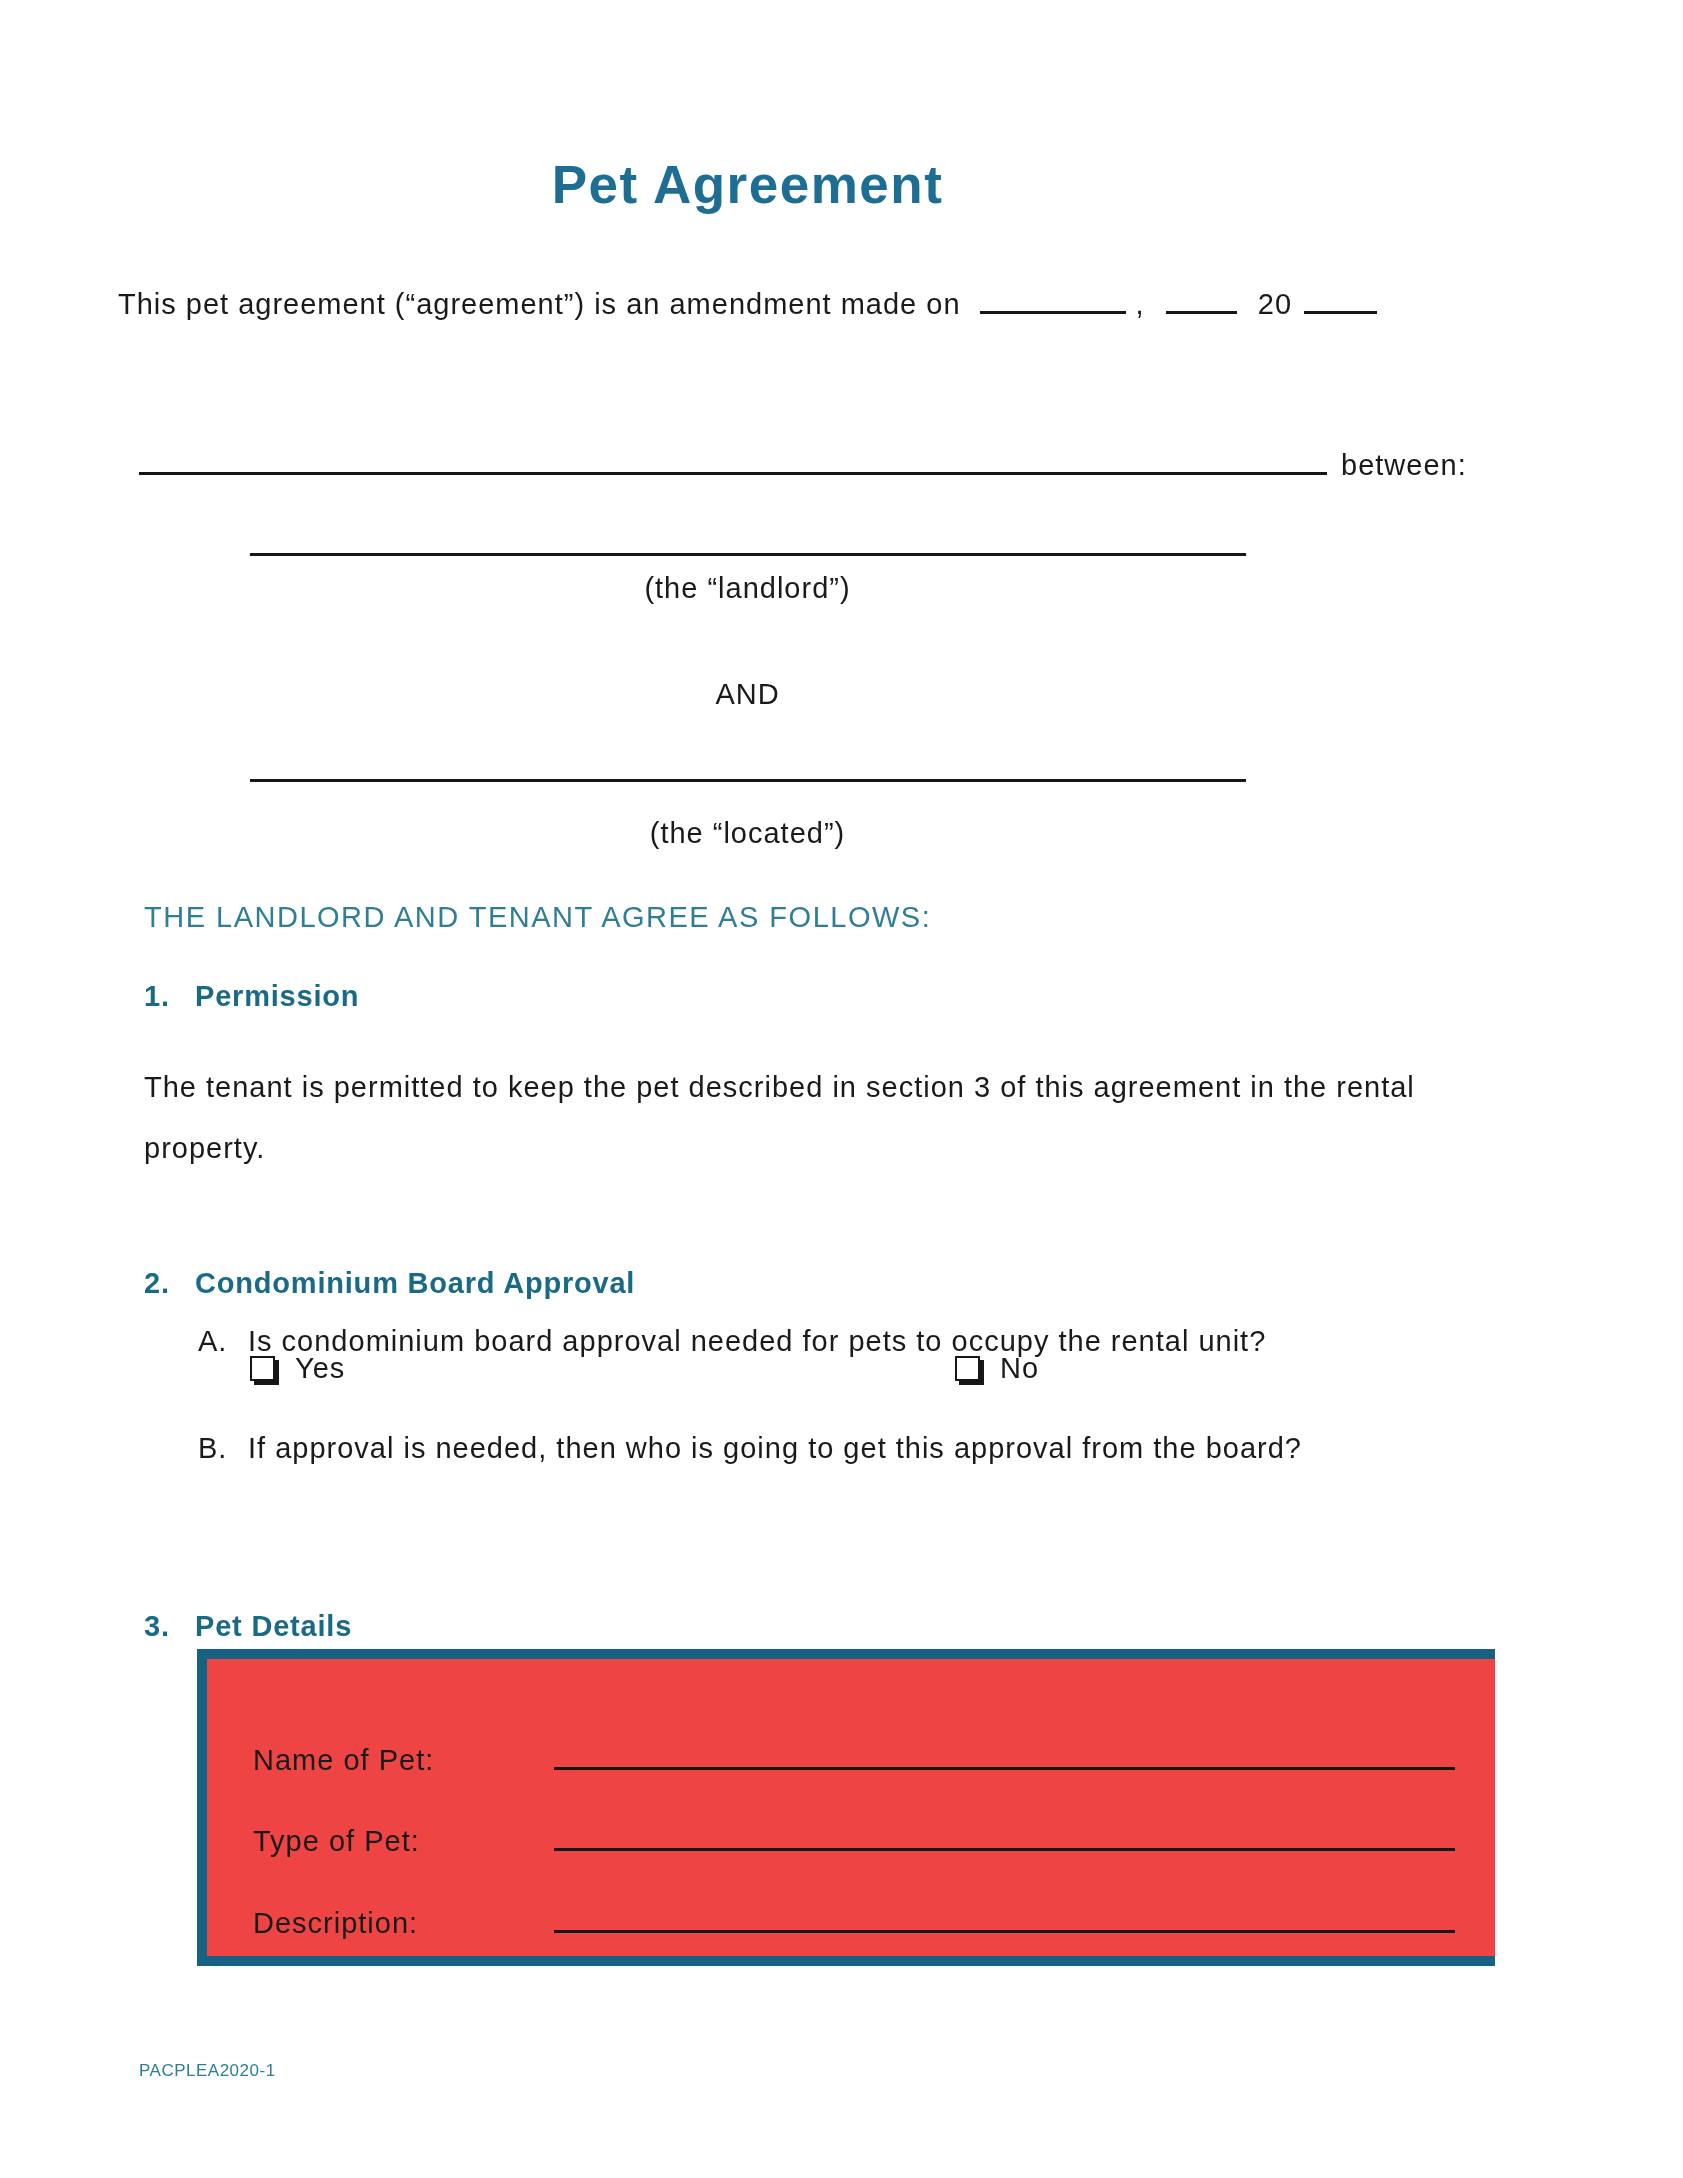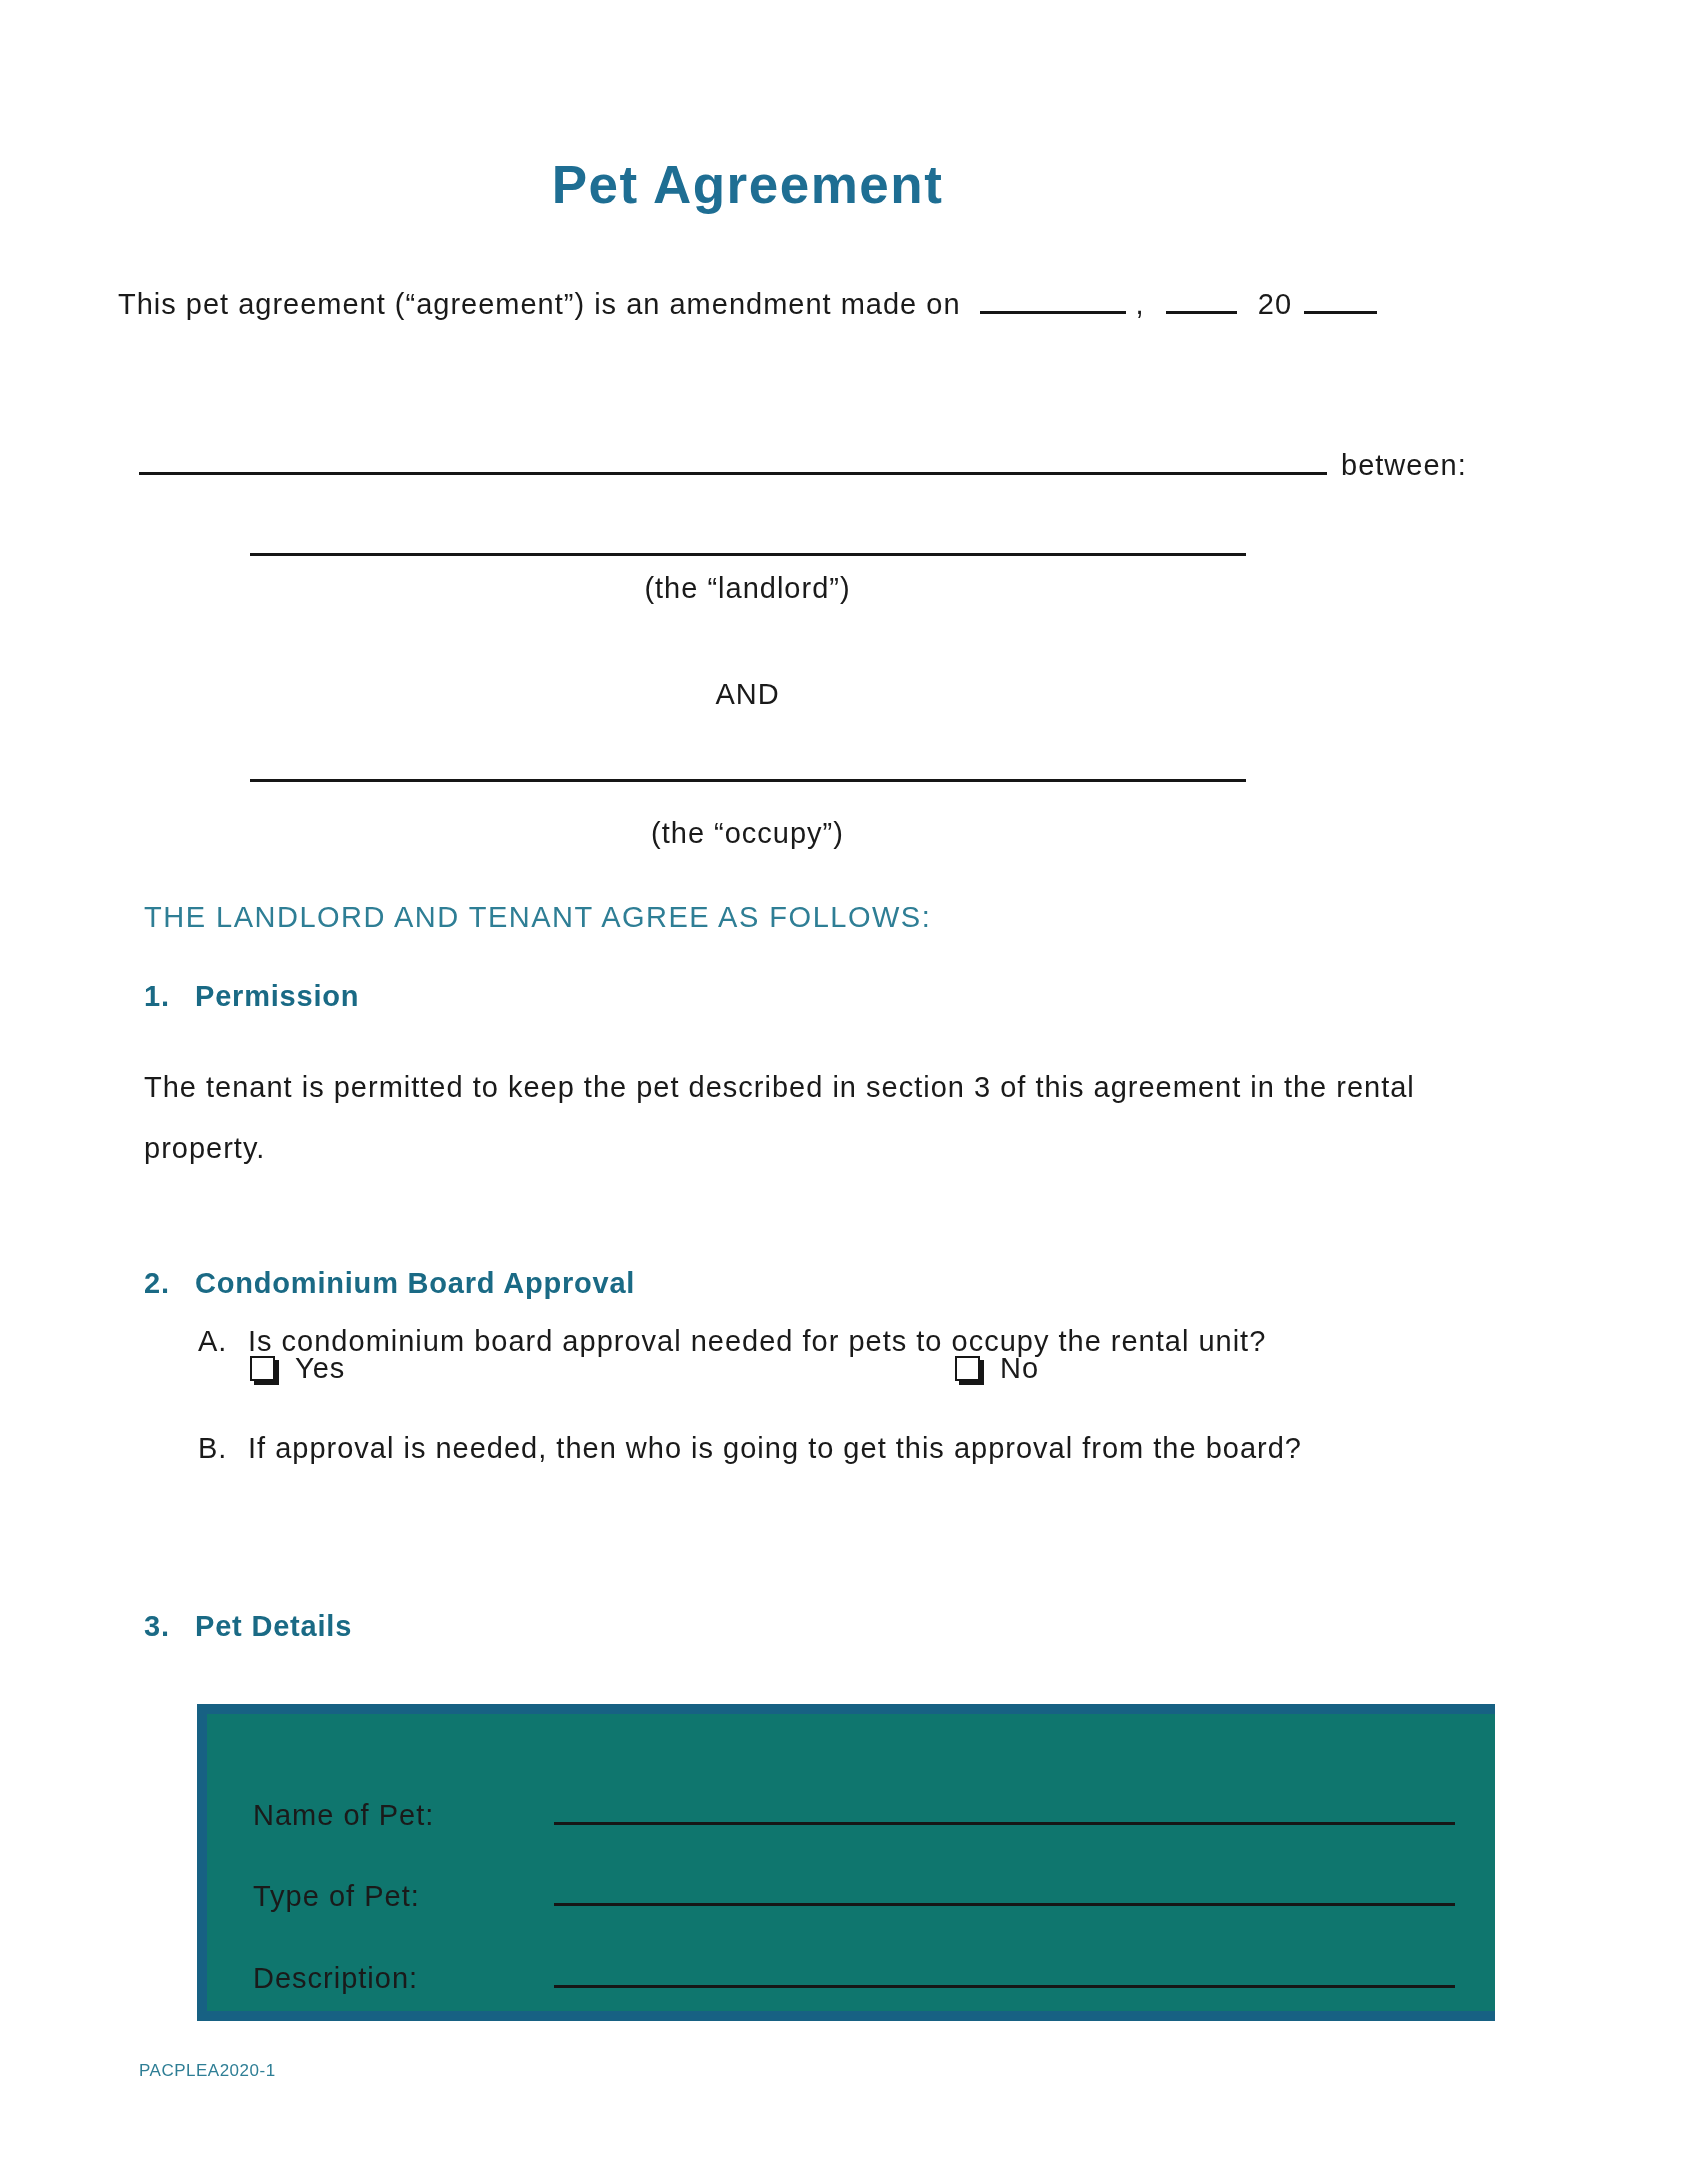--- a/index.html
+++ b/index.html
@@ -72,25 +72,25 @@
   .checkbox {
     width: 21px; height: 21px;
     border: 2px solid #161616;
     background: #ffffff;
     box-shadow: 4px 4px 0 0 #161616;
     margin-right: 20px;
     flex: 0 0 auto;
   }
 
   .pet-box {
-    top: 1704px; left: 197px;
+    top: 1649px; left: 197px;
     width: 1340px; height: 317px;
     box-sizing: border-box;
     border: 10px solid var(--box-border, #176183);
-    background: #0f766e;
+    background: #ef4444;
   }
   .field {
     position: absolute;
     left: 46px;
     height: 40px;
     display: flex; align-items: baseline;
     font-size: 29px; letter-spacing: 1px;
   }
   .field .f-label { flex: 0 0 301px; }
   .field .blank { width: 901px; height: 38px; }
@@ -132,21 +132,21 @@
   <div class="abs center name-blank-row" style="top:515px;">
     <span class="blank"></span>
   </div>
   <div class="abs center body-size" style="top:571px;">(the “landlord”)</div>
 
   <div class="abs center body-size" style="top:677px;">AND</div>
 
   <div class="abs center name-blank-row" style="top:741px;">
     <span class="blank"></span>
   </div>
-  <div class="abs center body-size" style="top:816px;">(the “occupy”)</div>
+  <div class="abs center body-size" style="top:816px;">(the “located”)</div>
 
   <div class="abs caps-heading">THE LANDLORD AND TENANT AGREE AS FOLLOWS:</div>
 
   <div class="abs sec-heading" style="top:980px;">
     <span class="sec-num">1.</span><span>Permission</span>
   </div>
   <div class="abs body-text body-size">
     <span>The tenant is permitted to keep the pet described in section 3 of this agreement in the rental</span>
     <span>property.</span>
   </div>

